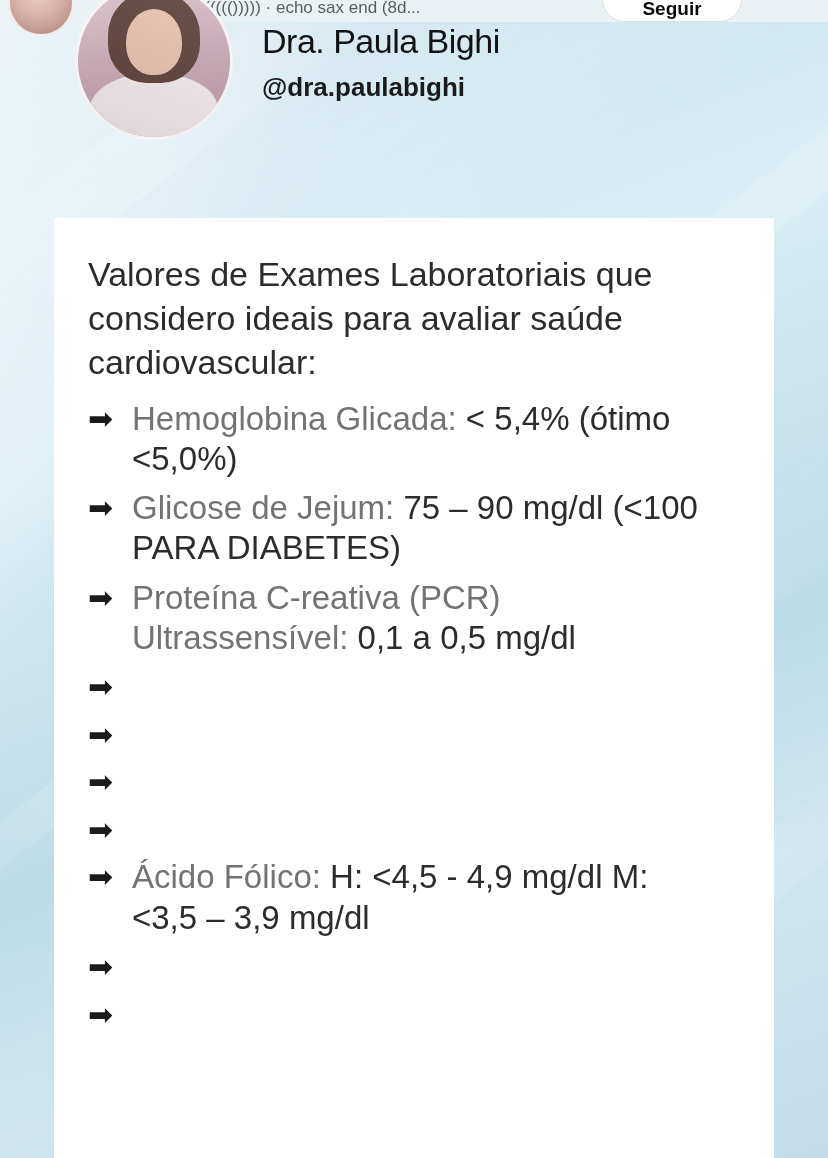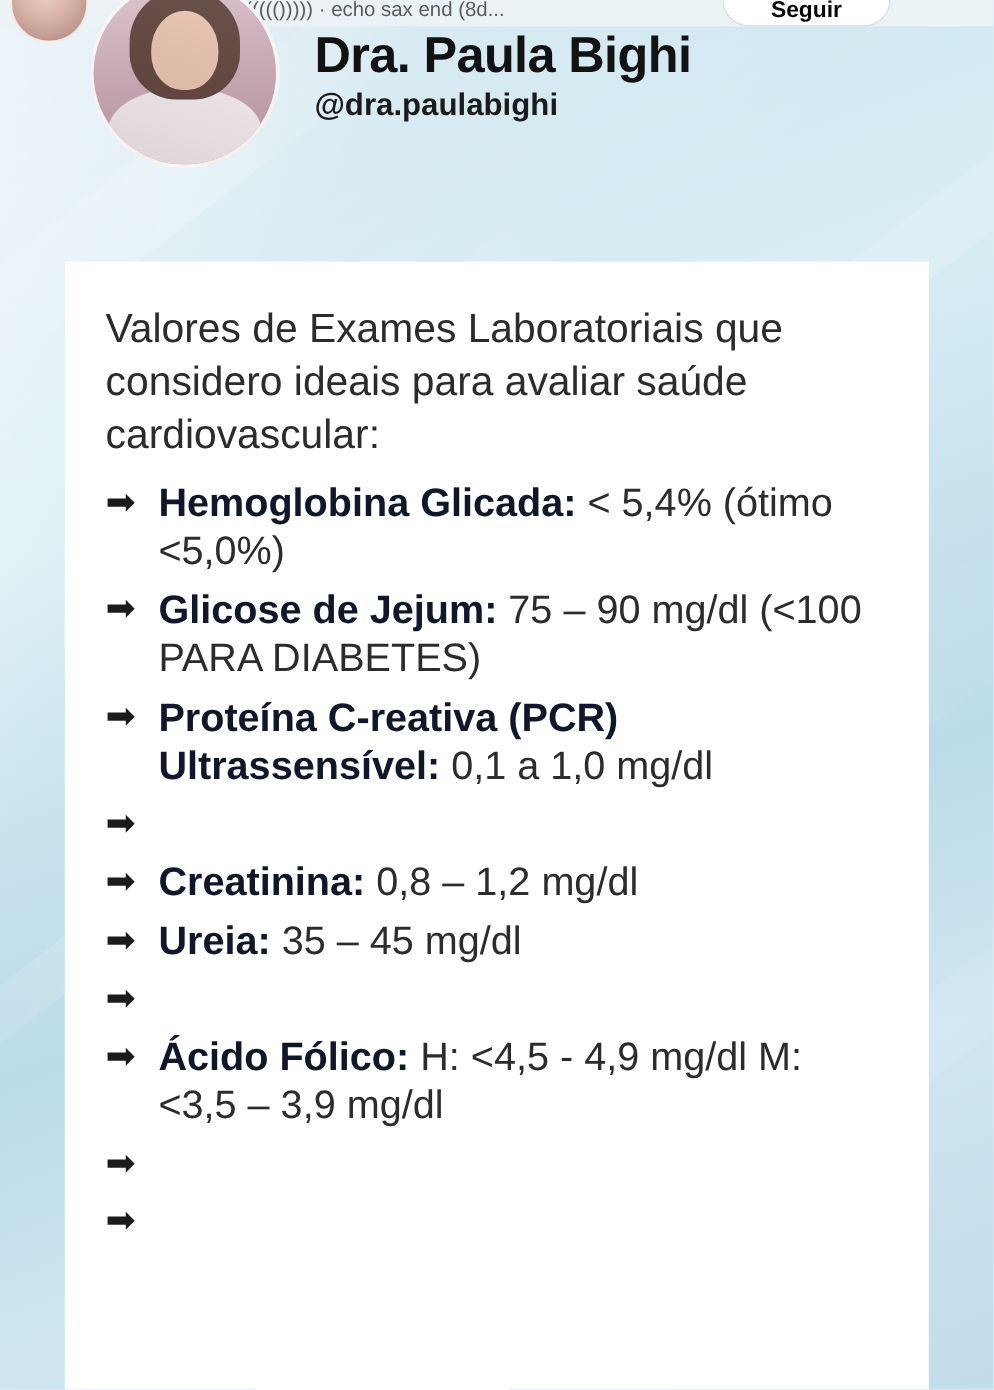--- a/index.html
+++ b/index.html
@@ -132,22 +132,22 @@
   .avatar-main .shade {
     position: absolute;
     inset: 0;
     background: linear-gradient(200deg, rgba(255,255,255,0.18), rgba(140,100,110,0.22));
   }
 
   .profile-name {
     position: absolute;
     left: 262px;
     top: 22px;
-    font-size: 42px;
-    font-weight: bold;
+    font-size: 34px;
+    font-weight: normal;
     color: #121212;
     letter-spacing: -0.5px;
   }
   .profile-handle {
     position: absolute;
     left: 262px;
     top: 72px;
     font-size: 26px;
     font-weight: bold;
     color: #1b1b1b;
@@ -184,22 +184,22 @@
     line-height: 1.22;
     color: #1b1b1b;
     padding-top: 2px;
   }
   .item-text {
     font-size: 33px;
     line-height: 1.22;
     color: #2c2c2c;
   }
   .item-text b {
-    color: #0f172a;
-    font-weight: bold;
+    color: #737373;
+    font-weight: normal;
   }
 </style>
 </head>
 <body>
 
 <div class="screen">
 
   <div class="streak s1"></div>
   <div class="streak s2"></div>
   <div class="streak s3"></div>
@@ -234,32 +234,30 @@
         <div class="item">
           <span class="bullet">➡</span>
           <span class="item-text"><b>Hemoglobina Glicada:</b><span> &lt; 5,4% (ótimo &lt;5,0%)</span></span>
         </div>
         <div class="item">
           <span class="bullet">➡</span>
           <span class="item-text"><b>Glicose de Jejum:</b><span> 75 – 90 mg/dl (&lt;100 PARA DIABETES)</span></span>
         </div>
         <div class="item">
           <span class="bullet">➡</span>
-          <span class="item-text"><b>Proteína C-reativa (PCR) Ultrassensível:</b><span> 0,1 a 1,0 mg/dl</span></span>
-        </div>
-        <div class="item">
-          <span class="bullet">➡</span>
-        </div>
-        <div class="item">
-          <span class="bullet">➡</span>
-          <span class="item-text"><b>Creatinina:</b><span> 0,8 – 1,2 mg/dl</span></span>
-        </div>
-        <div class="item">
-          <span class="bullet">➡</span>
-          <span class="item-text"><b>Ureia:</b><span> 35 – 45 mg/dl</span></span>
+          <span class="item-text"><b>Proteína C-reativa (PCR) Ultrassensível:</b><span> 0,1 a 0,5 mg/dl</span></span>
+        </div>
+        <div class="item">
+          <span class="bullet">➡</span>
+        </div>
+        <div class="item">
+          <span class="bullet">➡</span>
+        </div>
+        <div class="item">
+          <span class="bullet">➡</span>
         </div>
         <div class="item">
           <span class="bullet">➡</span>
         </div>
         <div class="item">
           <span class="bullet">➡</span>
           <span class="item-text"><b>Ácido Fólico:</b><span> H: &lt;4,5 - 4,9 mg/dl M: &lt;3,5 – 3,9 mg/dl</span></span>
         </div>
         <div class="item">
           <span class="bullet">➡</span>

